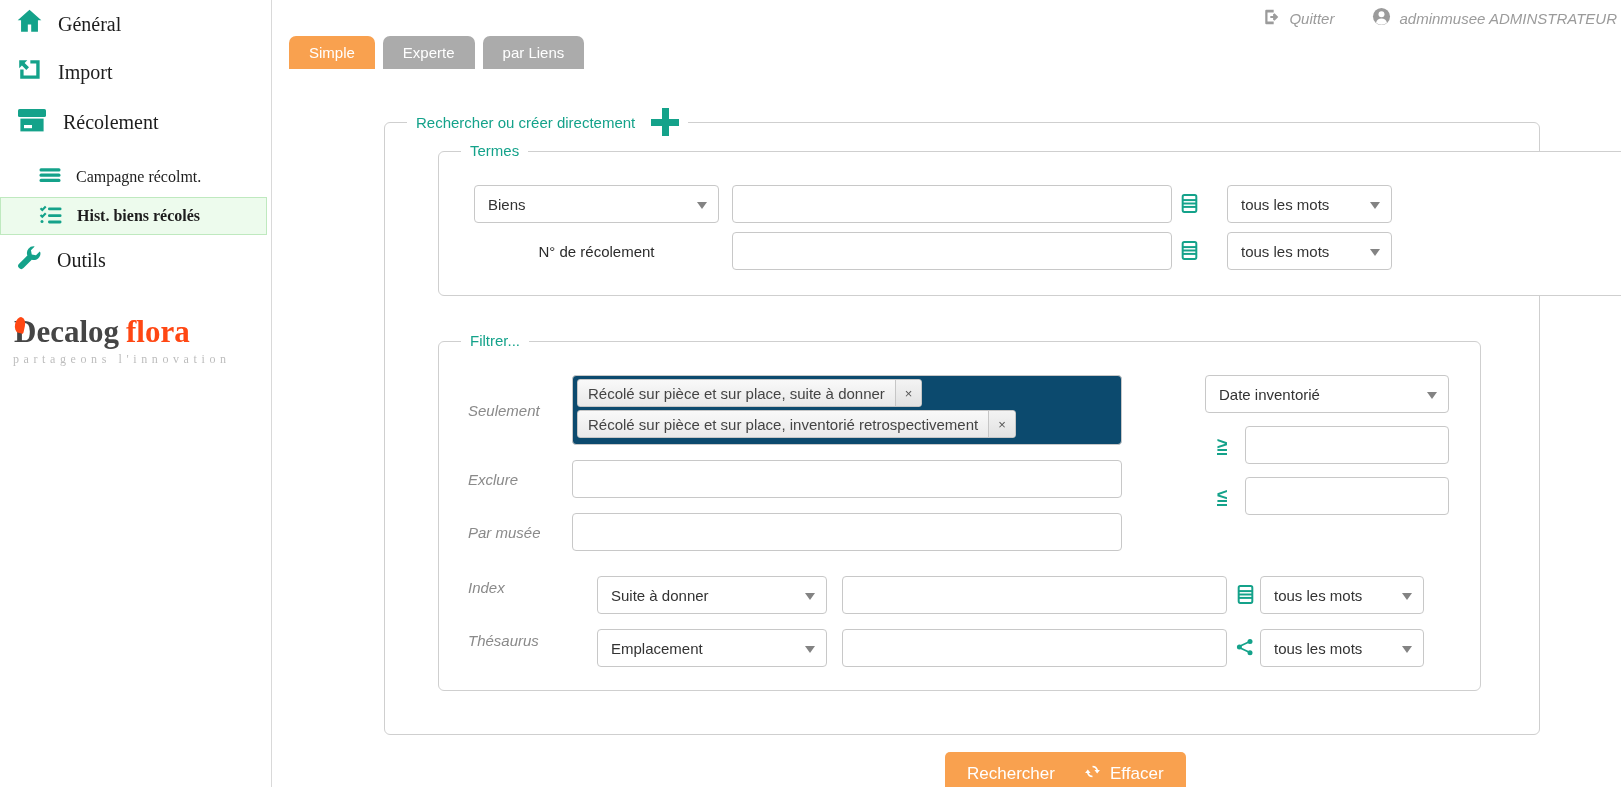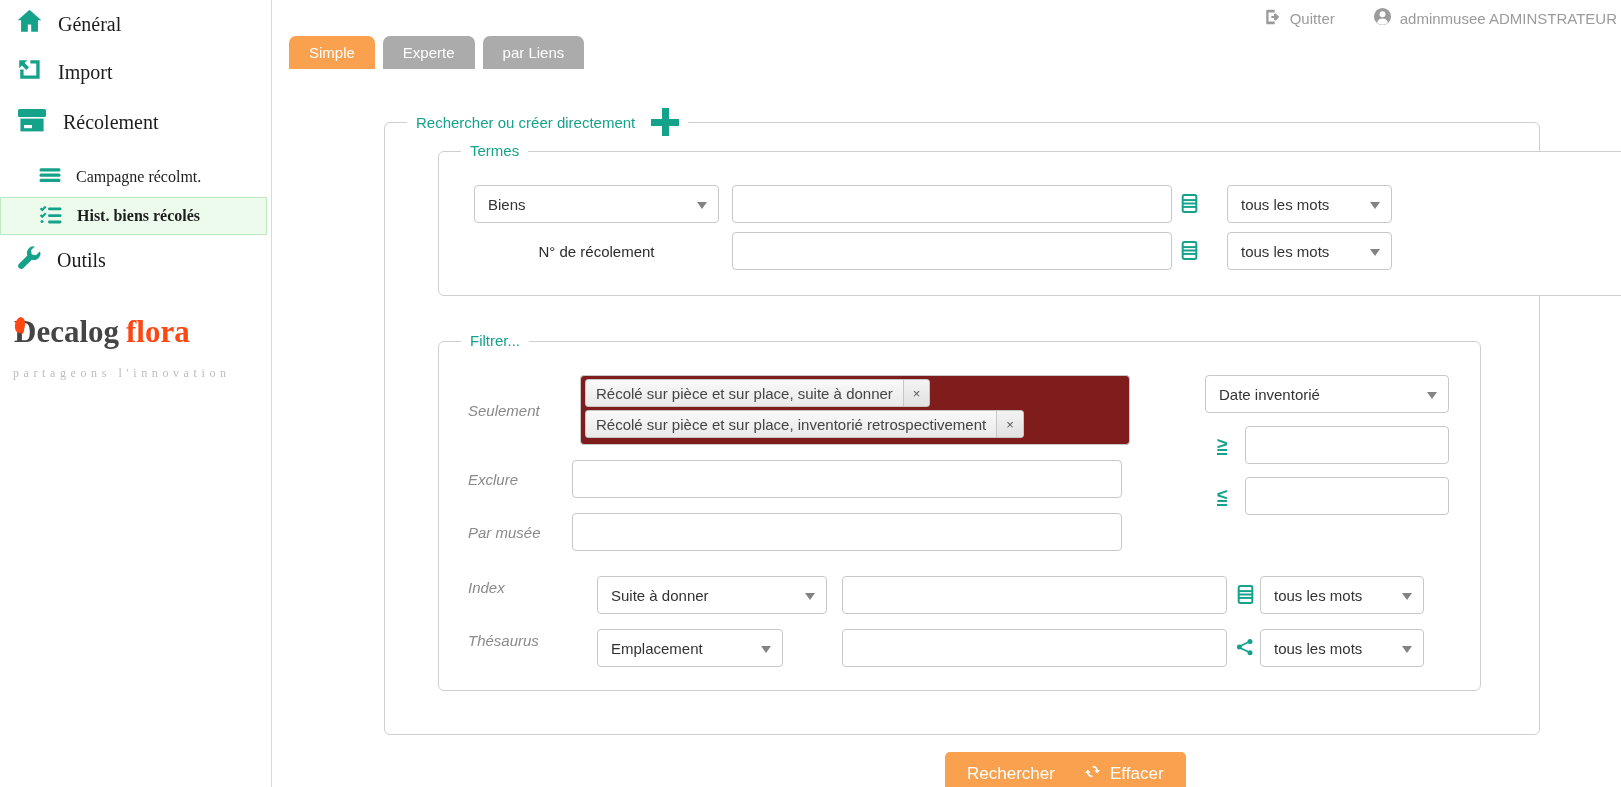--- a/index.html
+++ b/index.html
@@ -20,28 +20,28 @@
   .nav-item svg{flex-shrink:0;}
   .nav-sub{display:flex;align-items:center;gap:14px;padding:4px 0 4px 38px;
     font-size:16px;color:#1d1d1d;cursor:pointer;margin:2px 4px 2px 0;}
   .nav-sub.active{background:#edfbed;border:1px solid #bfe9bf;font-weight:bold;margin-right:4px;}
   .logo{margin:32px 0 0 13px;line-height:1;}
   .logo-line{font-size:31px;font-weight:bold;letter-spacing:0;white-space:nowrap;}
   .logo-decalog{color:#454545;}
   .logo-flora{color:#ff4713;margin-left:7px;}
   .logo-flame{display:inline-block;width:10px;height:16px;background:#ff4713;
     border-radius:60% 60% 10% 60%;margin-right:-9px;position:relative;top:-9px;left:2px;transform:rotate(12deg);}
-  .logo-tagline{font-size:12px;letter-spacing:4.6px;color:#bdbdbd;margin-top:20px;}
+  .logo-tagline{font-size:12px;letter-spacing:4.6px;color:#bdbdbd;margin-top:6px;}
 
   
   .main{position:relative;flex:1;}
 
   .topbar{position:absolute;top:7px;right:4px;display:flex;align-items:center;gap:38px;
     color:var(--gray-text);font-size:15px;}
-  .topbar-item{display:flex;align-items:center;gap:8px;cursor:pointer;}
+  .topbar-item{display:flex;align-items:center;gap:8px;cursor:pointer;font-style:italic;}
 
   .tabs{position:absolute;left:17px;top:36px;display:flex;gap:8px;}
   .tab{padding:8px 20px;border-radius:7px 7px 0 0;color:#fff;font-size:15px;cursor:pointer;}
   .tab.active{background:var(--orange);}
   .tab.inactive{background:#ababab;}
 
   .box{position:absolute;border:1px solid var(--gray-border);border-radius:6px;background:#fff;}
   .box-legend{position:absolute;top:-10px;left:22px;background:#fff;padding:0 9px;
     color:var(--teal);font-size:15px;white-space:nowrap;}
   .outer-legend{top:-15px;display:flex;align-items:center;gap:16px;}
@@ -53,21 +53,21 @@
     background:#fff;font-size:15px;padding:0 10px;color:#333;outline:none;
     font-family:"Liberation Sans",sans-serif;}
   .sel{position:absolute;height:38px;border:1px solid #c8c8c8;border-radius:4px;background:#fff;
     display:flex;align-items:center;padding:0 28px 0 13px;font-size:15px;color:#333;cursor:pointer;}
   .sel::after{content:"";position:absolute;right:11px;top:16px;
     border:5px solid transparent;border-top:7px solid #838383;}
 
   .flabel{position:absolute;font-size:15px;font-style:italic;color:#8a8a8a;white-space:nowrap;}
   .plain-label{position:absolute;font-size:15px;color:#2b2b2b;text-align:center;}
 
-  .tagsbox{position:absolute;border:1px solid #c8c8c8;border-radius:4px;background:#7f1d1d;padding:3px 0 0 4px;margin-left:8px;}
+  .tagsbox{position:absolute;border:1px solid #c8c8c8;border-radius:4px;background:#0c4a6e;padding:3px 0 0 4px;}
   .chip-row{height:31px;}
   .chip{display:inline-flex;align-items:stretch;border:1px solid #c6c6c6;border-radius:3px;
     background:linear-gradient(#f9f9f9,#e9e9e9);font-size:15px;color:#444;height:28px;}
   .chip-label{display:flex;align-items:center;padding:0 10px;}
   .chip-x{display:flex;align-items:center;border-left:1px solid #c6c6c6;padding:0 9px;
     font-size:13px;color:#555;cursor:pointer;background:linear-gradient(#f3f3f3,#e2e2e2);
     border-radius:0 3px 3px 0;}
 
   .cmp{position:absolute;color:var(--teal);font-size:19px;font-weight:bold;
     border-bottom:2px solid var(--teal);line-height:17px;}
@@ -272,21 +272,21 @@
             <line x1="3" y1="5.4" x2="13" y2="5.4" stroke="#14a28a" stroke-width="1.5"></line>
             <line x1="3" y1="8" x2="13" y2="8" stroke="#14a28a" stroke-width="1.5"></line>
             <line x1="3" y1="10.6" x2="13" y2="10.6" stroke="#14a28a" stroke-width="1.5"></line>
           </svg>
         </span>
         <div class="sel" style="left:821px;top:234px;width:164px;">
           <span>tous les mots</span>
         </div>
 
         <div class="flabel" style="left:29px;top:290px;">Thésaurus</div>
-        <div class="sel" style="left:158px;top:287px;width:186px;">
+        <div class="sel" style="left:158px;top:287px;width:230px;">
           <span>Emplacement</span>
         </div>
         <input class="inp" style="left: 403px; top: 287px; width: 385px;">
         <span class="icon-btn" style="left:796px;top:295px;">
           <svg width="20" height="20" viewBox="0 0 16 16">
             <line x1="4.6" y1="7" x2="10.6" y2="4.2" stroke="#14a28a" stroke-width="1.4"></line>
             <line x1="4.6" y1="9" x2="10.6" y2="11.8" stroke="#14a28a" stroke-width="1.4"></line>
             <circle cx="12" cy="3.5" r="2" fill="#14a28a"></circle>
             <circle cx="3.5" cy="8" r="2" fill="#14a28a"></circle>
             <circle cx="12" cy="12.5" r="2" fill="#14a28a"></circle>

